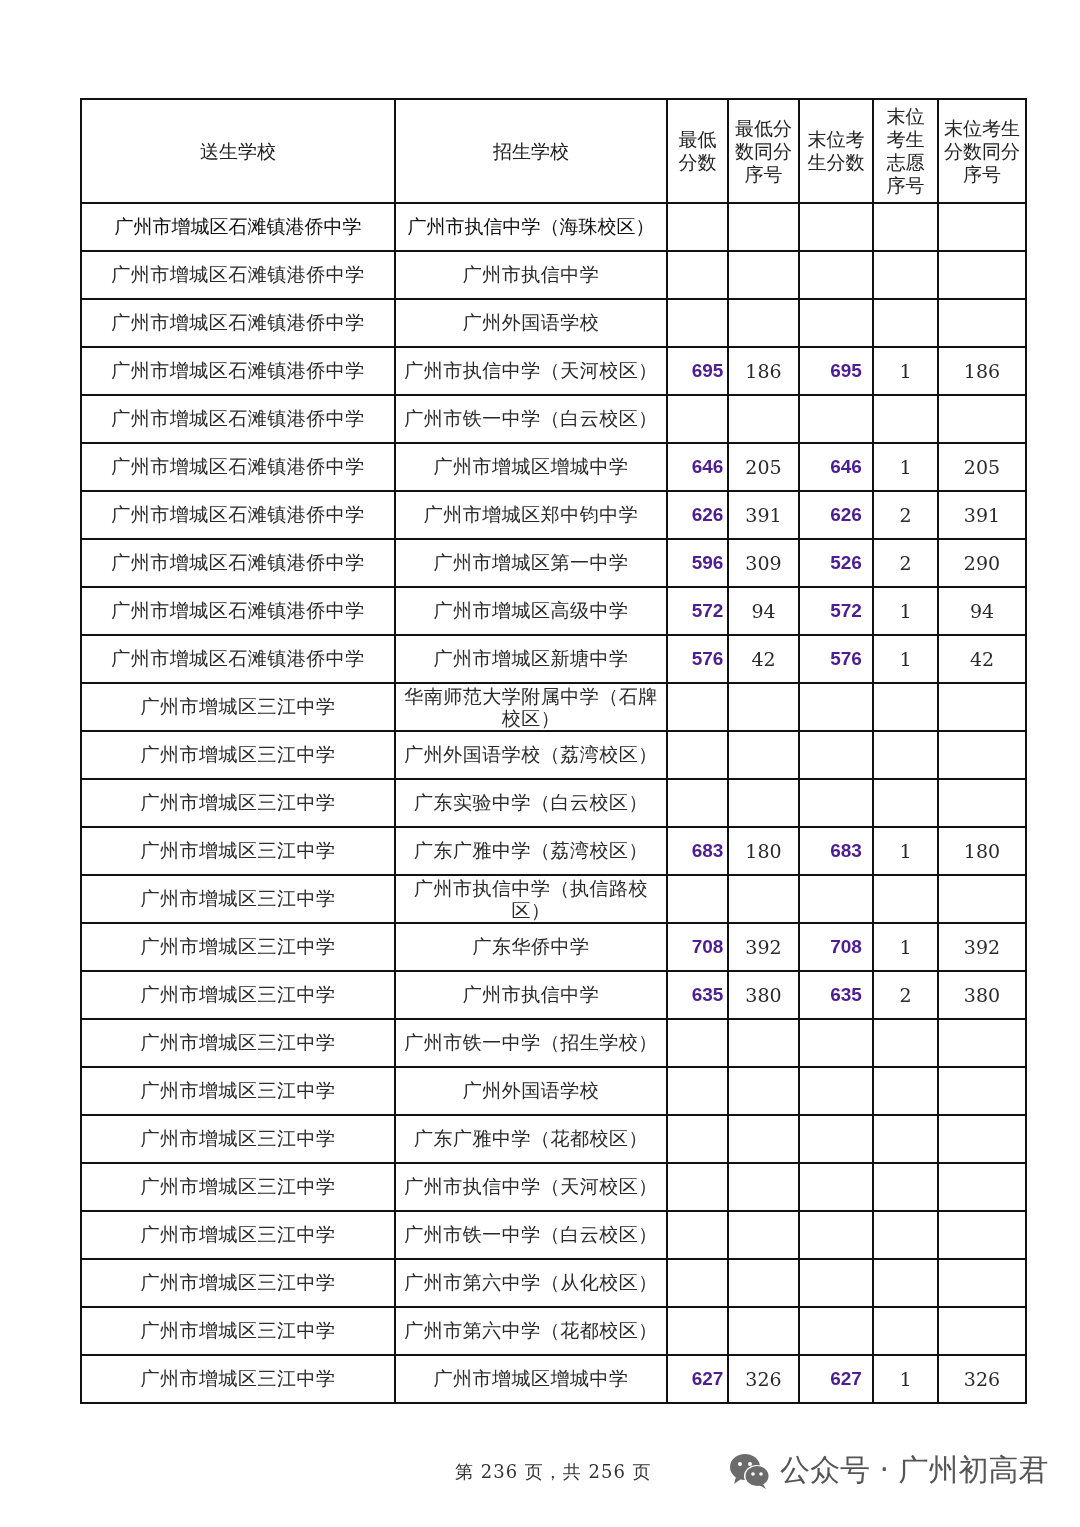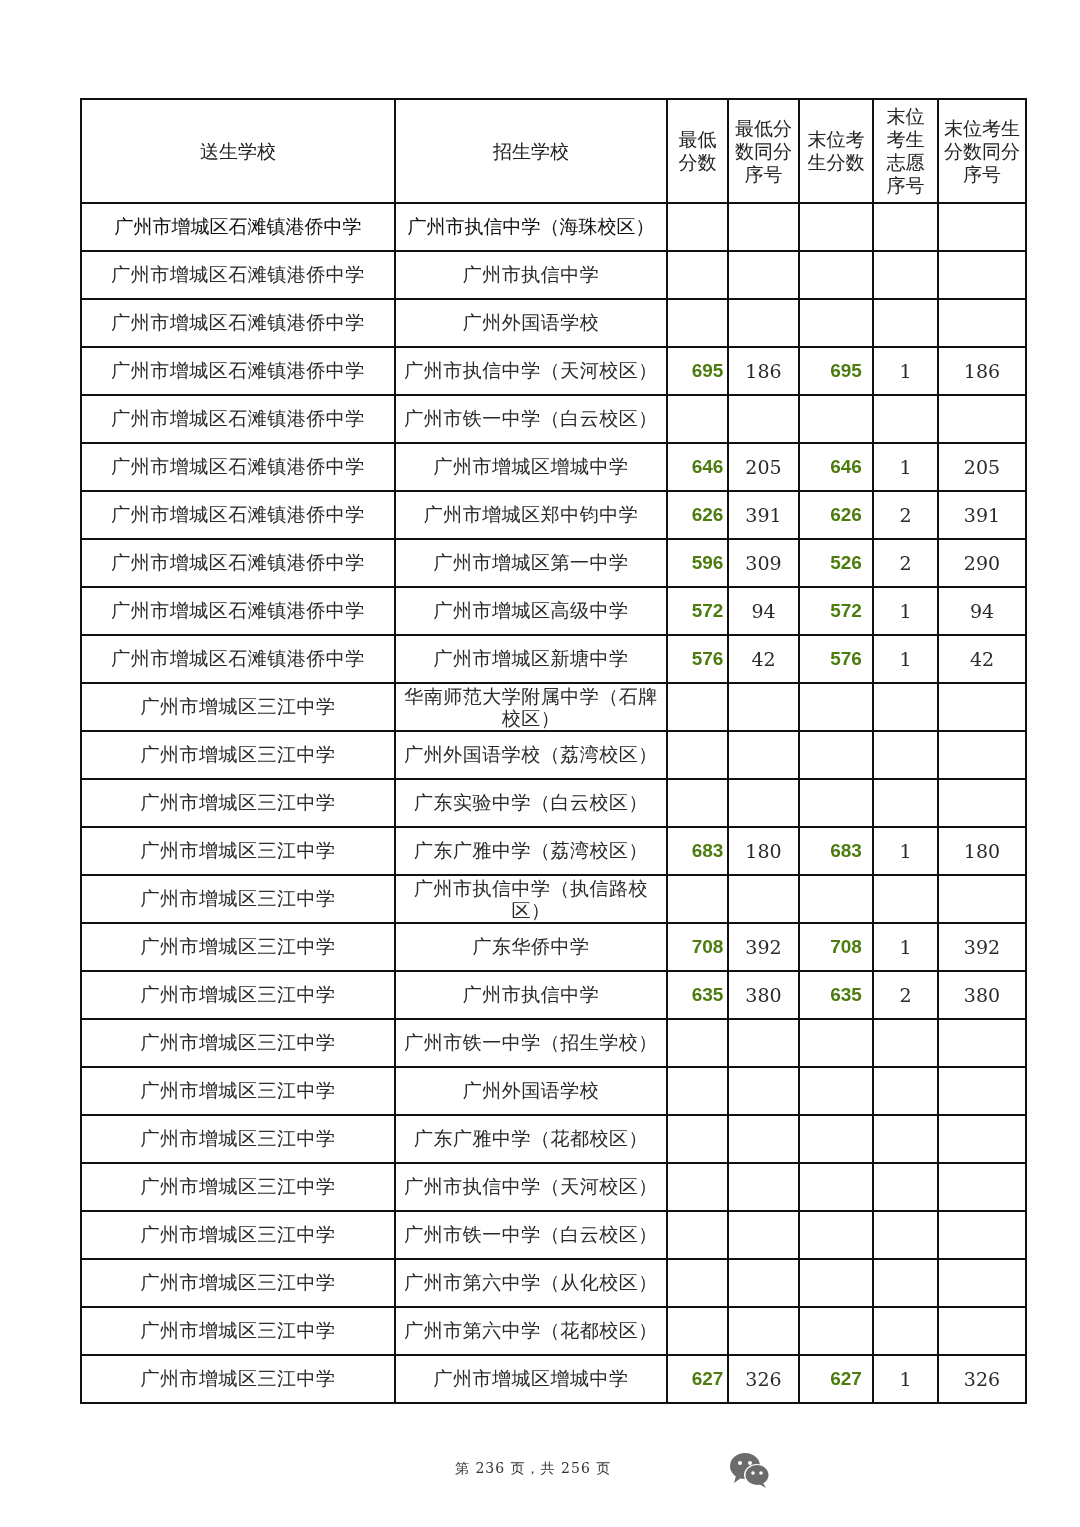--- a/index.html
+++ b/index.html
@@ -5,22 +5,22 @@
   html,body{margin:0;padding:0;background:#fff;}
   body{width:1080px;height:1527px;position:relative;overflow:hidden;font-family:"DejaVu Serif","Liberation Serif",serif;color:#111;}
   table{position:absolute;left:80px;top:98px;border-collapse:collapse;table-layout:fixed;}
   td,th{border:2px solid #111;padding:0;}
   th{height:102px;font-family:"DejaVu Sans","Liberation Sans",sans-serif;font-weight:normal;font-size:19px;line-height:23px;text-align:center;color:#222;}
   td{height:46px;font-size:19px;color:#2a2a2a;}
   td.name{text-align:center;white-space:nowrap;overflow:hidden;letter-spacing:0.5px;}
   td.name.wrap{white-space:normal;line-height:22px;border-radius:22px;}
   td.name.first{font-family:"DejaVu Sans","Liberation Sans",sans-serif;color:#111;letter-spacing:0;}
   td.num{text-align:center;}
-  td.bold{font-family:"Liberation Sans","DejaVu Sans",sans-serif;font-weight:bold;color:#4d7c0f;padding-left:20px;}
-  .footer{position:absolute;top:1460px;left:455px;font-size:14px;color:#333;letter-spacing:1px;}
+  td.bold{font-family:"Liberation Sans","DejaVu Sans",sans-serif;font-weight:bold;color:#4c1d95;padding-left:20px;}
+  .footer{position:absolute;top:1460px;left:455px;font-size:18px;color:#333;letter-spacing:1px;}
   .wm{position:absolute;top:1450px;left:728px;display:flex;align-items:center;font-family:"DejaVu Sans","Liberation Sans",sans-serif;font-size:30px;color:#555;}
   .wm svg{margin-right:8px;}
 </style>
 </head>
 <body>
 
 <table>
   <colgroup>
     <col style="width:314px">
       <col style="width:272px">
@@ -277,13 +277,14 @@
     <ellipse cx="17" cy="16" rx="15" ry="13" fill="#6b6b6b"></ellipse>
     <path d="M8 26 L6 33 L13 28 Z" fill="#6b6b6b"></path>
     <circle cx="12" cy="13" r="2" fill="#fff"></circle>
       <circle cx="22" cy="13" r="2" fill="#fff"></circle>
     <ellipse cx="29" cy="25" rx="13" ry="11" fill="#fff"></ellipse>
     <ellipse cx="29" cy="25" rx="11.5" ry="10" fill="#6b6b6b"></ellipse>
     <path d="M35 33 L38 38 L31 34 Z" fill="#6b6b6b"></path>
     <circle cx="25" cy="23" r="1.8" fill="#fff"></circle>
       <circle cx="33" cy="23" r="1.8" fill="#fff"></circle>
   </svg>
+  <span>公众号 · 广州初高君</span>
 </div>
 
 </body></html>

